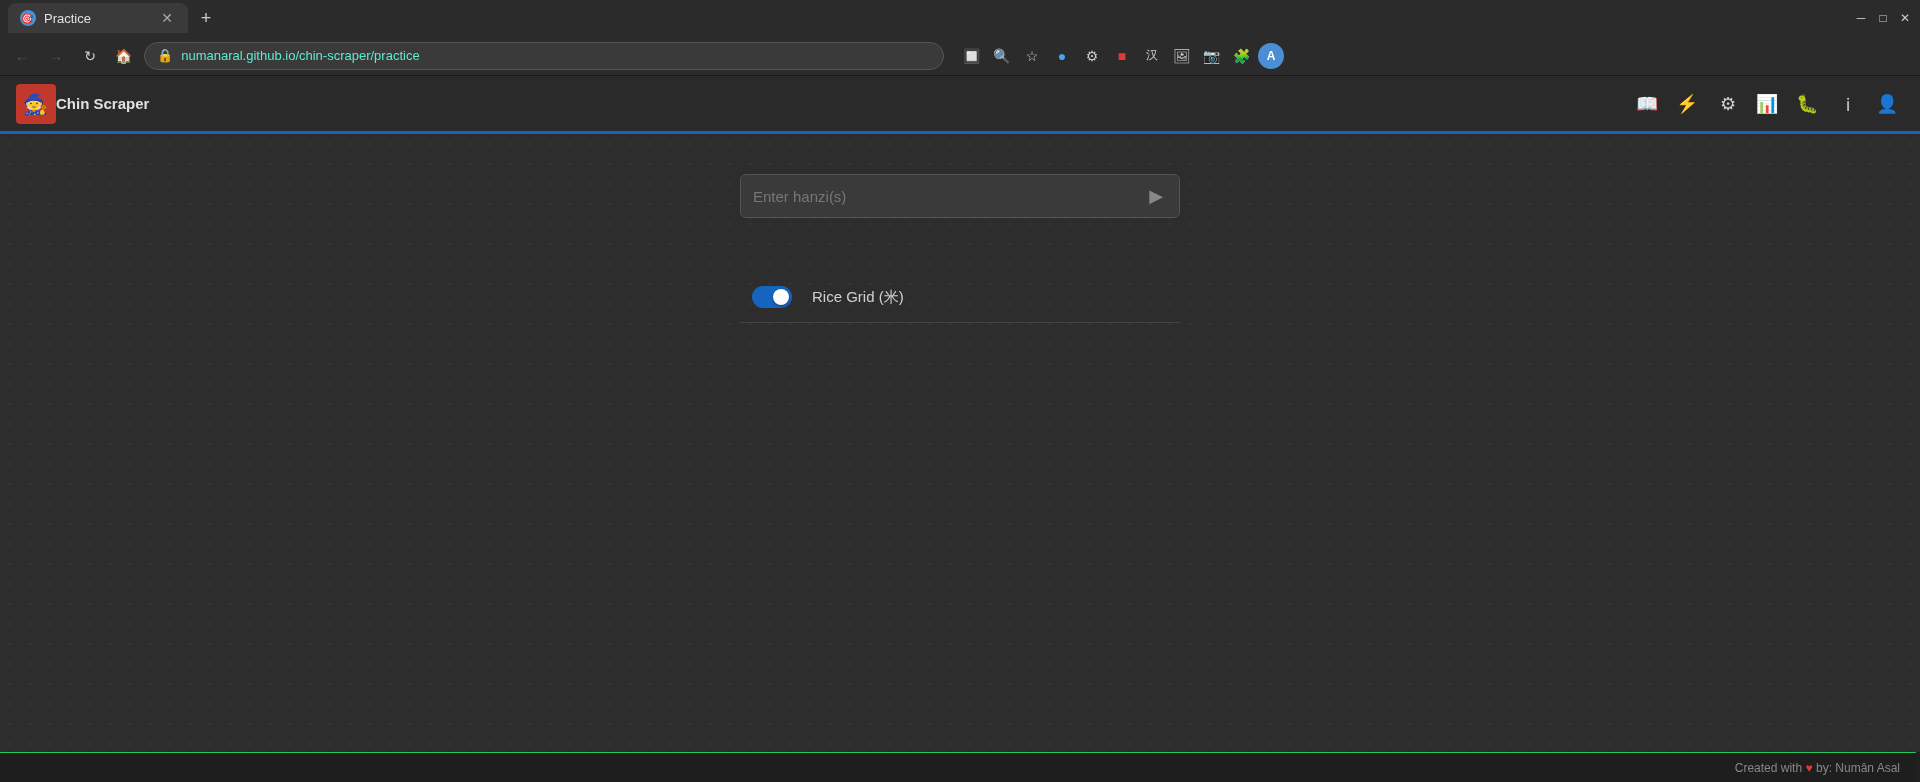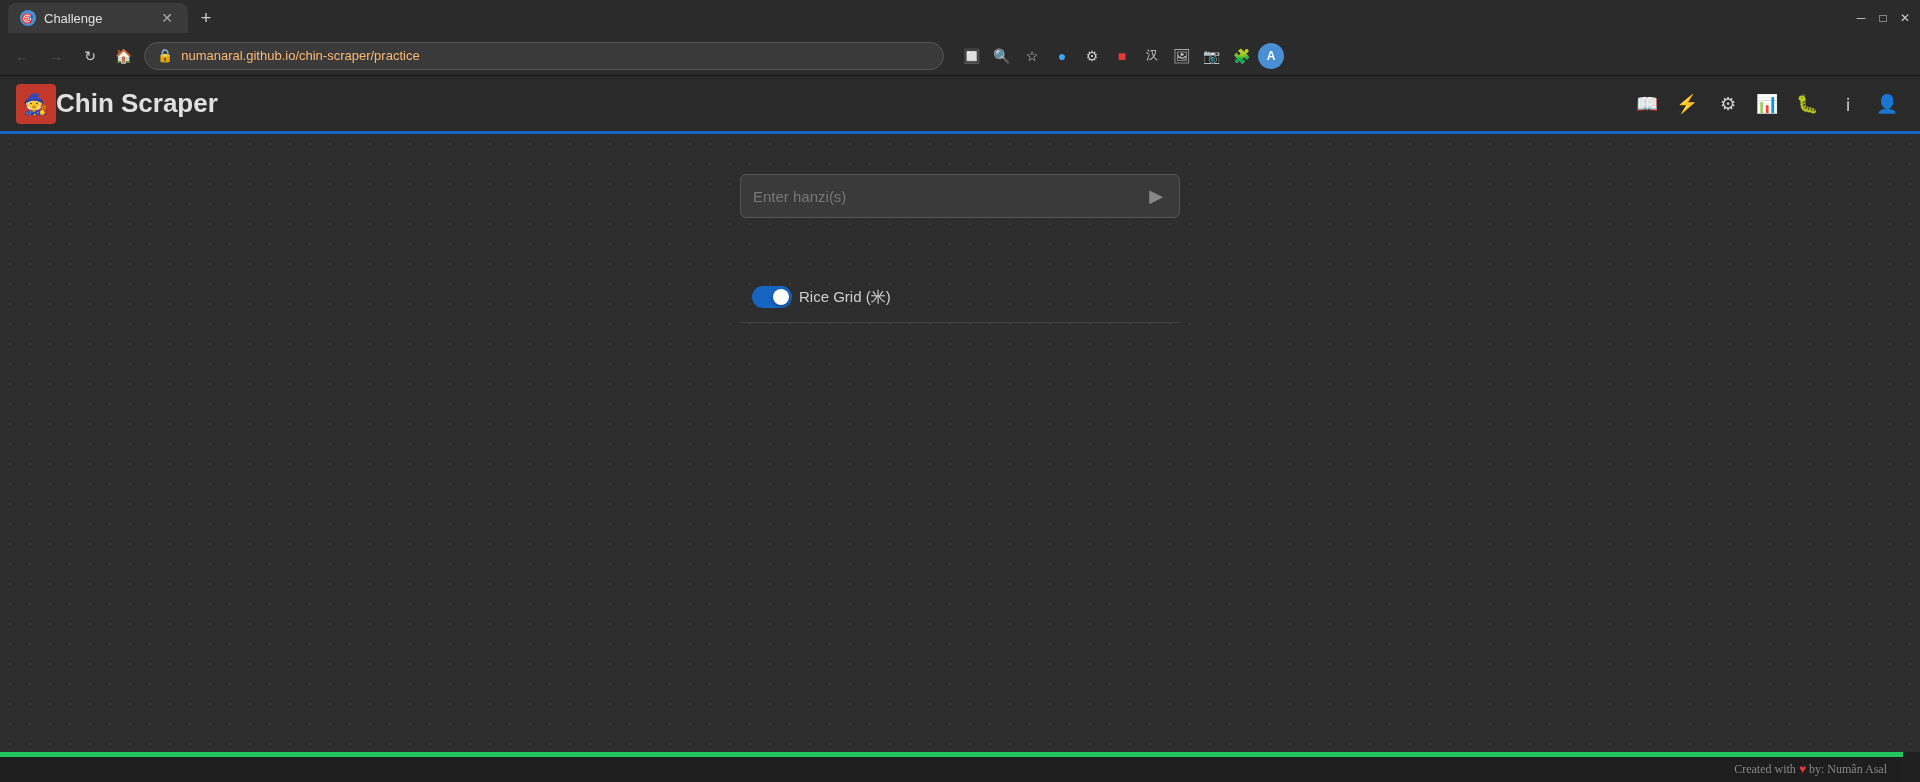--- a/index.html
+++ b/index.html
@@ -92,21 +92,21 @@
       border: 1px solid #555;
       border-radius: 20px;
       height: 28px;
       display: flex;
       align-items: center;
       padding: 0 12px;
       font-size: 13px;
       color: #e0e0e0;
       gap: 8px;
     }
-    .address-text { flex: 1; font-size: 13px; color: #fdba74; }
+    .address-text { flex: 1; font-size: 13px; color: #5eead4; }
     .browser-ext-icons {
       margin-left: 8px;
       display: flex; align-items: center; gap: 2px;
     }
     .ext-icon {
       width: 28px; height: 28px;
       display: flex; align-items: center; justify-content: center;
       border-radius: 50%;
       cursor: pointer;
       font-size: 14px;
@@ -126,21 +126,21 @@
     .app-header {
       background: #2a2a2a;
       height: 58px;
       display: flex;
       align-items: center;
       padding: 0 16px;
       border-bottom: 3px solid #1565c0;
       position: relative;
     }
     .app-title {
-      font-size: 26px;
+      font-size: 15px;
       font-weight: 600;
       color: #e0e0e0;
     }
     .header-right {
       margin-left: auto;
       display: flex; align-items: center; gap: 8px;
     }
     .header-icon {
       width: 32px; height: 32px;
       display: flex; align-items: center; justify-content: center;
@@ -198,21 +198,21 @@
     .settings-panel {
       background: transparent;
       width: 440px;
       display: flex;
       flex-direction: column;
       gap: 2px;
     }
     .toggle-row {
       display: flex;
       align-items: center;
-      gap: 7px;
+      gap: 20px;
       padding: 8px 12px;
     }
     .toggle-row:last-child {
       border-bottom: 1px solid #444;
       padding-bottom: 14px;
     }
     .toggle-label {
       font-size: 15px;
       color: #d0d0d0;
     }
@@ -243,52 +243,51 @@
       box-shadow: 0 1px 3px rgba(0,0,0,0.4);
     }
     .toggle-thumb.on { left: 21px; }
     .toggle-thumb.off { left: 3px; }
 
     
     .footer {
       position: fixed;
       bottom: 0;
       left: 0;
-      right: 17px;
+      right: 4px;
       height: 30px;
       background: #1e1e1e;
       display: flex;
       align-items: center;
       justify-content: flex-end;
       padding: 0 16px;
       font-size: 12px;
       color: #888;
-      border-top: 5px solid #22c55e;
-      font-family: Liberation Serif, serif;
+      border-top: 1px solid #22c55e;
     }
     .footer-heart { color: #e53935; }
 
     
     .logo-img {
       width: 40px; height: 40px;
       background: #c0392b;
       border-radius: 4px;
       display: flex; align-items: center; justify-content: center;
       font-size: 20px;
     }
   </style>
 </head>
 <body>
 
 <div class="browser-chrome">
 
   <div class="tab-bar">
     <div class="browser-tab">
       <span class="tab-favicon">🎯</span>
-      <span>Challenge</span>
+      <span>Practice</span>
       <span class="tab-close">✕</span>
     </div>
     <div class="new-tab-btn">+</div>
     <div class="tab-bar-right">
       <div class="win-btn">─</div>
       <div class="win-btn">□</div>
       <div class="win-btn">✕</div>
     </div>
   </div>
 

